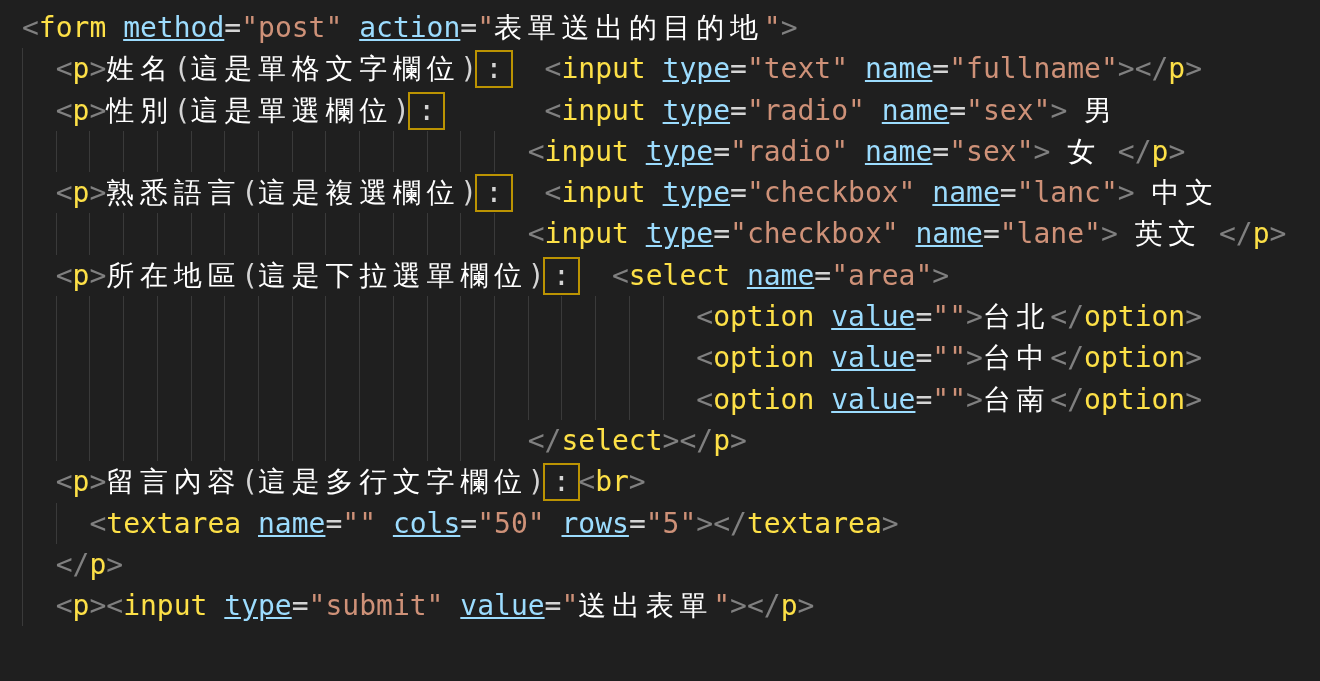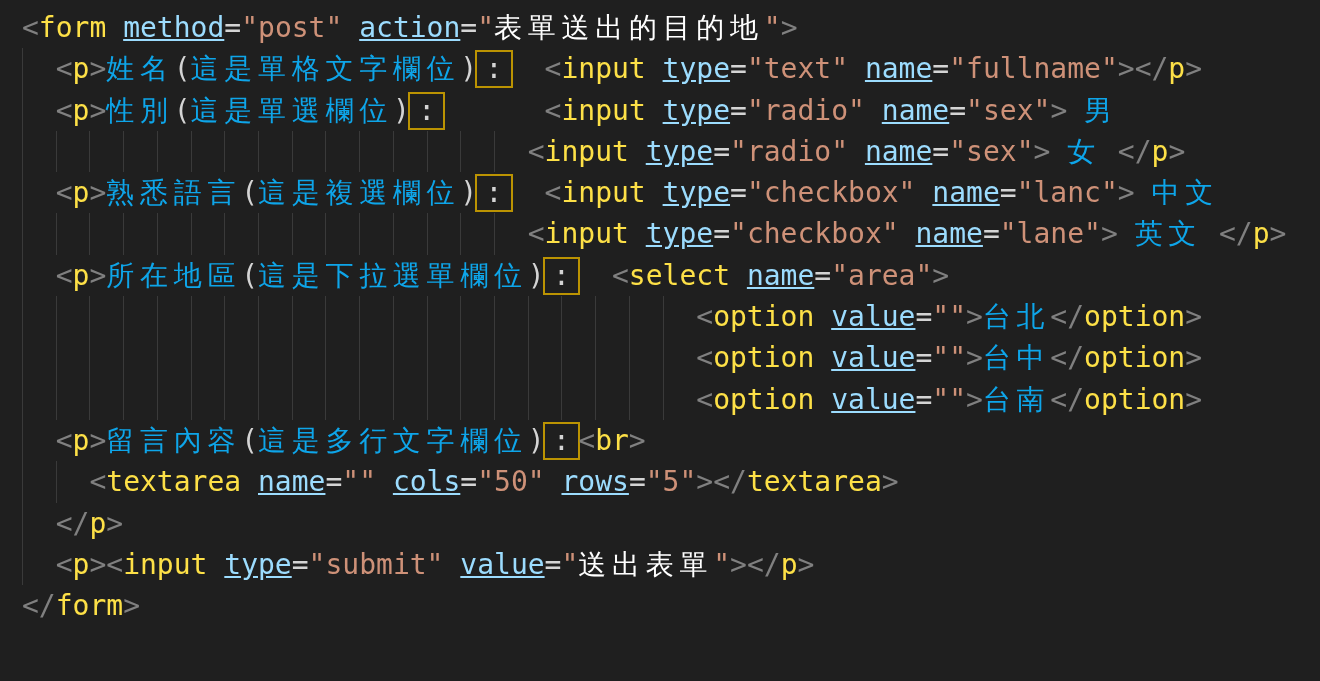--- a/index.html
+++ b/index.html
@@ -15,21 +15,21 @@
     line-height:41.3px;
     color:#d4d4d4;
     cursor:text;
   }
   .line{white-space:pre;height:41.3px;}
   .punct{color:#808080;}
   .tag{color:#fde047;}
   .attr{color:#9cdcfe;text-decoration:underline;}
   .str{color:#ce9178;}
   .plain{color:#d4d4d4;}
-  .cjk{color:#0ea5e9;letter-spacing:calc(2ch - 1em);text-align:center;}
+  .cjk{color:#ffffff;letter-spacing:calc(2ch - 1em);text-align:center;}
   .strcjk{color:#ffffff;letter-spacing:calc(2ch - 1em);}
   .colon{
     display:inline-block;
     width:2ch;height:34px;line-height:34px;
     text-align:center;color:#d4d4d4;
     outline:2px solid #bb9302;outline-offset:0;
   }
   .guides{
     display:inline-block;
     height:41.3px;vertical-align:top;
@@ -46,19 +46,19 @@
       <div class="line"><span class="punct">&lt;</span><span class="tag">form</span><span class="plain"> </span><span class="attr">method</span><span class="plain">=</span><span class="str">"post"</span><span class="plain"> </span><span class="attr">action</span><span class="plain">=</span><span class="str">"</span><span class="strcjk">表單送出的目的地</span><span class="str">"</span><span class="punct">&gt;</span></div>
       <div class="line"><span class="guides" style="width: 2ch;"></span><span class="punct">&lt;</span><span class="tag">p</span><span class="punct">&gt;</span><span class="cjk">姓名</span><span class="plain">(</span><span class="cjk">這是單格文字欄位</span><span class="plain">)</span><span class="colon">:</span><span class="plain">  </span><span class="punct">&lt;</span><span class="tag">input</span><span class="plain"> </span><span class="attr">type</span><span class="plain">=</span><span class="str">"text"</span><span class="plain"> </span><span class="attr">name</span><span class="plain">=</span><span class="str">"fullname"</span><span class="punct">&gt;&lt;/</span><span class="tag">p</span><span class="punct">&gt;</span></div>
       <div class="line"><span class="guides" style="width: 2ch;"></span><span class="punct">&lt;</span><span class="tag">p</span><span class="punct">&gt;</span><span class="cjk">性別</span><span class="plain">(</span><span class="cjk">這是單選欄位</span><span class="plain">)</span><span class="colon">:</span><span class="plain">      </span><span class="punct">&lt;</span><span class="tag">input</span><span class="plain"> </span><span class="attr">type</span><span class="plain">=</span><span class="str">"radio"</span><span class="plain"> </span><span class="attr">name</span><span class="plain">=</span><span class="str">"sex"</span><span class="punct">&gt;</span><span class="plain"> </span><span class="cjk">男</span></div>
       <div class="line"><span class="guides" style="width: 30ch;"></span><span class="punct">&lt;</span><span class="tag">input</span><span class="plain"> </span><span class="attr">type</span><span class="plain">=</span><span class="str">"radio"</span><span class="plain"> </span><span class="attr">name</span><span class="plain">=</span><span class="str">"sex"</span><span class="punct">&gt;</span><span class="plain"> </span><span class="cjk">女</span><span class="plain"> </span><span class="punct">&lt;/</span><span class="tag">p</span><span class="punct">&gt;</span></div>
       <div class="line"><span class="guides" style="width: 2ch;"></span><span class="punct">&lt;</span><span class="tag">p</span><span class="punct">&gt;</span><span class="cjk">熟悉語言</span><span class="plain">(</span><span class="cjk">這是複選欄位</span><span class="plain">)</span><span class="colon">:</span><span class="plain">  </span><span class="punct">&lt;</span><span class="tag">input</span><span class="plain"> </span><span class="attr">type</span><span class="plain">=</span><span class="str">"checkbox"</span><span class="plain"> </span><span class="attr">name</span><span class="plain">=</span><span class="str">"lanc"</span><span class="punct">&gt;</span><span class="plain"> </span><span class="cjk">中文</span></div>
       <div class="line"><span class="guides" style="width: 30ch;"></span><span class="punct">&lt;</span><span class="tag">input</span><span class="plain"> </span><span class="attr">type</span><span class="plain">=</span><span class="str">"checkbox"</span><span class="plain"> </span><span class="attr">name</span><span class="plain">=</span><span class="str">"lane"</span><span class="punct">&gt;</span><span class="plain"> </span><span class="cjk">英文</span><span class="plain"> </span><span class="punct">&lt;/</span><span class="tag">p</span><span class="punct">&gt;</span></div>
       <div class="line"><span class="guides" style="width: 2ch;"></span><span class="punct">&lt;</span><span class="tag">p</span><span class="punct">&gt;</span><span class="cjk">所在地區</span><span class="plain">(</span><span class="cjk">這是下拉選單欄位</span><span class="plain">)</span><span class="colon">:</span><span class="plain">  </span><span class="punct">&lt;</span><span class="tag">select</span><span class="plain"> </span><span class="attr">name</span><span class="plain">=</span><span class="str">"area"</span><span class="punct">&gt;</span></div>
       <div class="line"><span class="guides" style="width: 40ch;"></span><span class="punct">&lt;</span><span class="tag">option</span><span class="plain"> </span><span class="attr">value</span><span class="plain">=</span><span class="str">""</span><span class="punct">&gt;</span><span class="cjk">台北</span><span class="punct">&lt;/</span><span class="tag">option</span><span class="punct">&gt;</span></div>
       <div class="line"><span class="guides" style="width: 40ch;"></span><span class="punct">&lt;</span><span class="tag">option</span><span class="plain"> </span><span class="attr">value</span><span class="plain">=</span><span class="str">""</span><span class="punct">&gt;</span><span class="cjk">台中</span><span class="punct">&lt;/</span><span class="tag">option</span><span class="punct">&gt;</span></div>
       <div class="line"><span class="guides" style="width: 40ch;"></span><span class="punct">&lt;</span><span class="tag">option</span><span class="plain"> </span><span class="attr">value</span><span class="plain">=</span><span class="str">""</span><span class="punct">&gt;</span><span class="cjk">台南</span><span class="punct">&lt;/</span><span class="tag">option</span><span class="punct">&gt;</span></div>
+      <div class="line"><span class="guides" style="width: 30ch;"></span><span class="punct">&lt;/</span><span class="tag">select</span><span class="punct">&gt;&lt;/</span><span class="tag">p</span><span class="punct">&gt;</span></div>
       <div class="line"><span class="guides" style="width: 2ch;"></span><span class="punct">&lt;</span><span class="tag">p</span><span class="punct">&gt;</span><span class="cjk">留言內容</span><span class="plain">(</span><span class="cjk">這是多行文字欄位</span><span class="plain">)</span><span class="colon">:</span><span class="punct">&lt;</span><span class="tag">br</span><span class="punct">&gt;</span></div>
       <div class="line"><span class="guides" style="width: 4ch;"></span><span class="punct">&lt;</span><span class="tag">textarea</span><span class="plain"> </span><span class="attr">name</span><span class="plain">=</span><span class="str">""</span><span class="plain"> </span><span class="attr">cols</span><span class="plain">=</span><span class="str">"50"</span><span class="plain"> </span><span class="attr">rows</span><span class="plain">=</span><span class="str">"5"</span><span class="punct">&gt;&lt;/</span><span class="tag">textarea</span><span class="punct">&gt;</span></div>
       <div class="line"><span class="guides" style="width: 2ch;"></span><span class="punct">&lt;/</span><span class="tag">p</span><span class="punct">&gt;</span></div>
       <div class="line"><span class="guides" style="width: 2ch;"></span><span class="punct">&lt;</span><span class="tag">p</span><span class="punct">&gt;&lt;</span><span class="tag">input</span><span class="plain"> </span><span class="attr">type</span><span class="plain">=</span><span class="str">"submit"</span><span class="plain"> </span><span class="attr">value</span><span class="plain">=</span><span class="str">"</span><span class="strcjk">送出表單</span><span class="str">"</span><span class="punct">&gt;&lt;/</span><span class="tag">p</span><span class="punct">&gt;</span></div>
-      <div class="line"><span class="punct">&lt;/</span><span class="tag">form</span><span class="punct">&gt;</span></div>
     </div>
 </div>
 
 </body></html>

